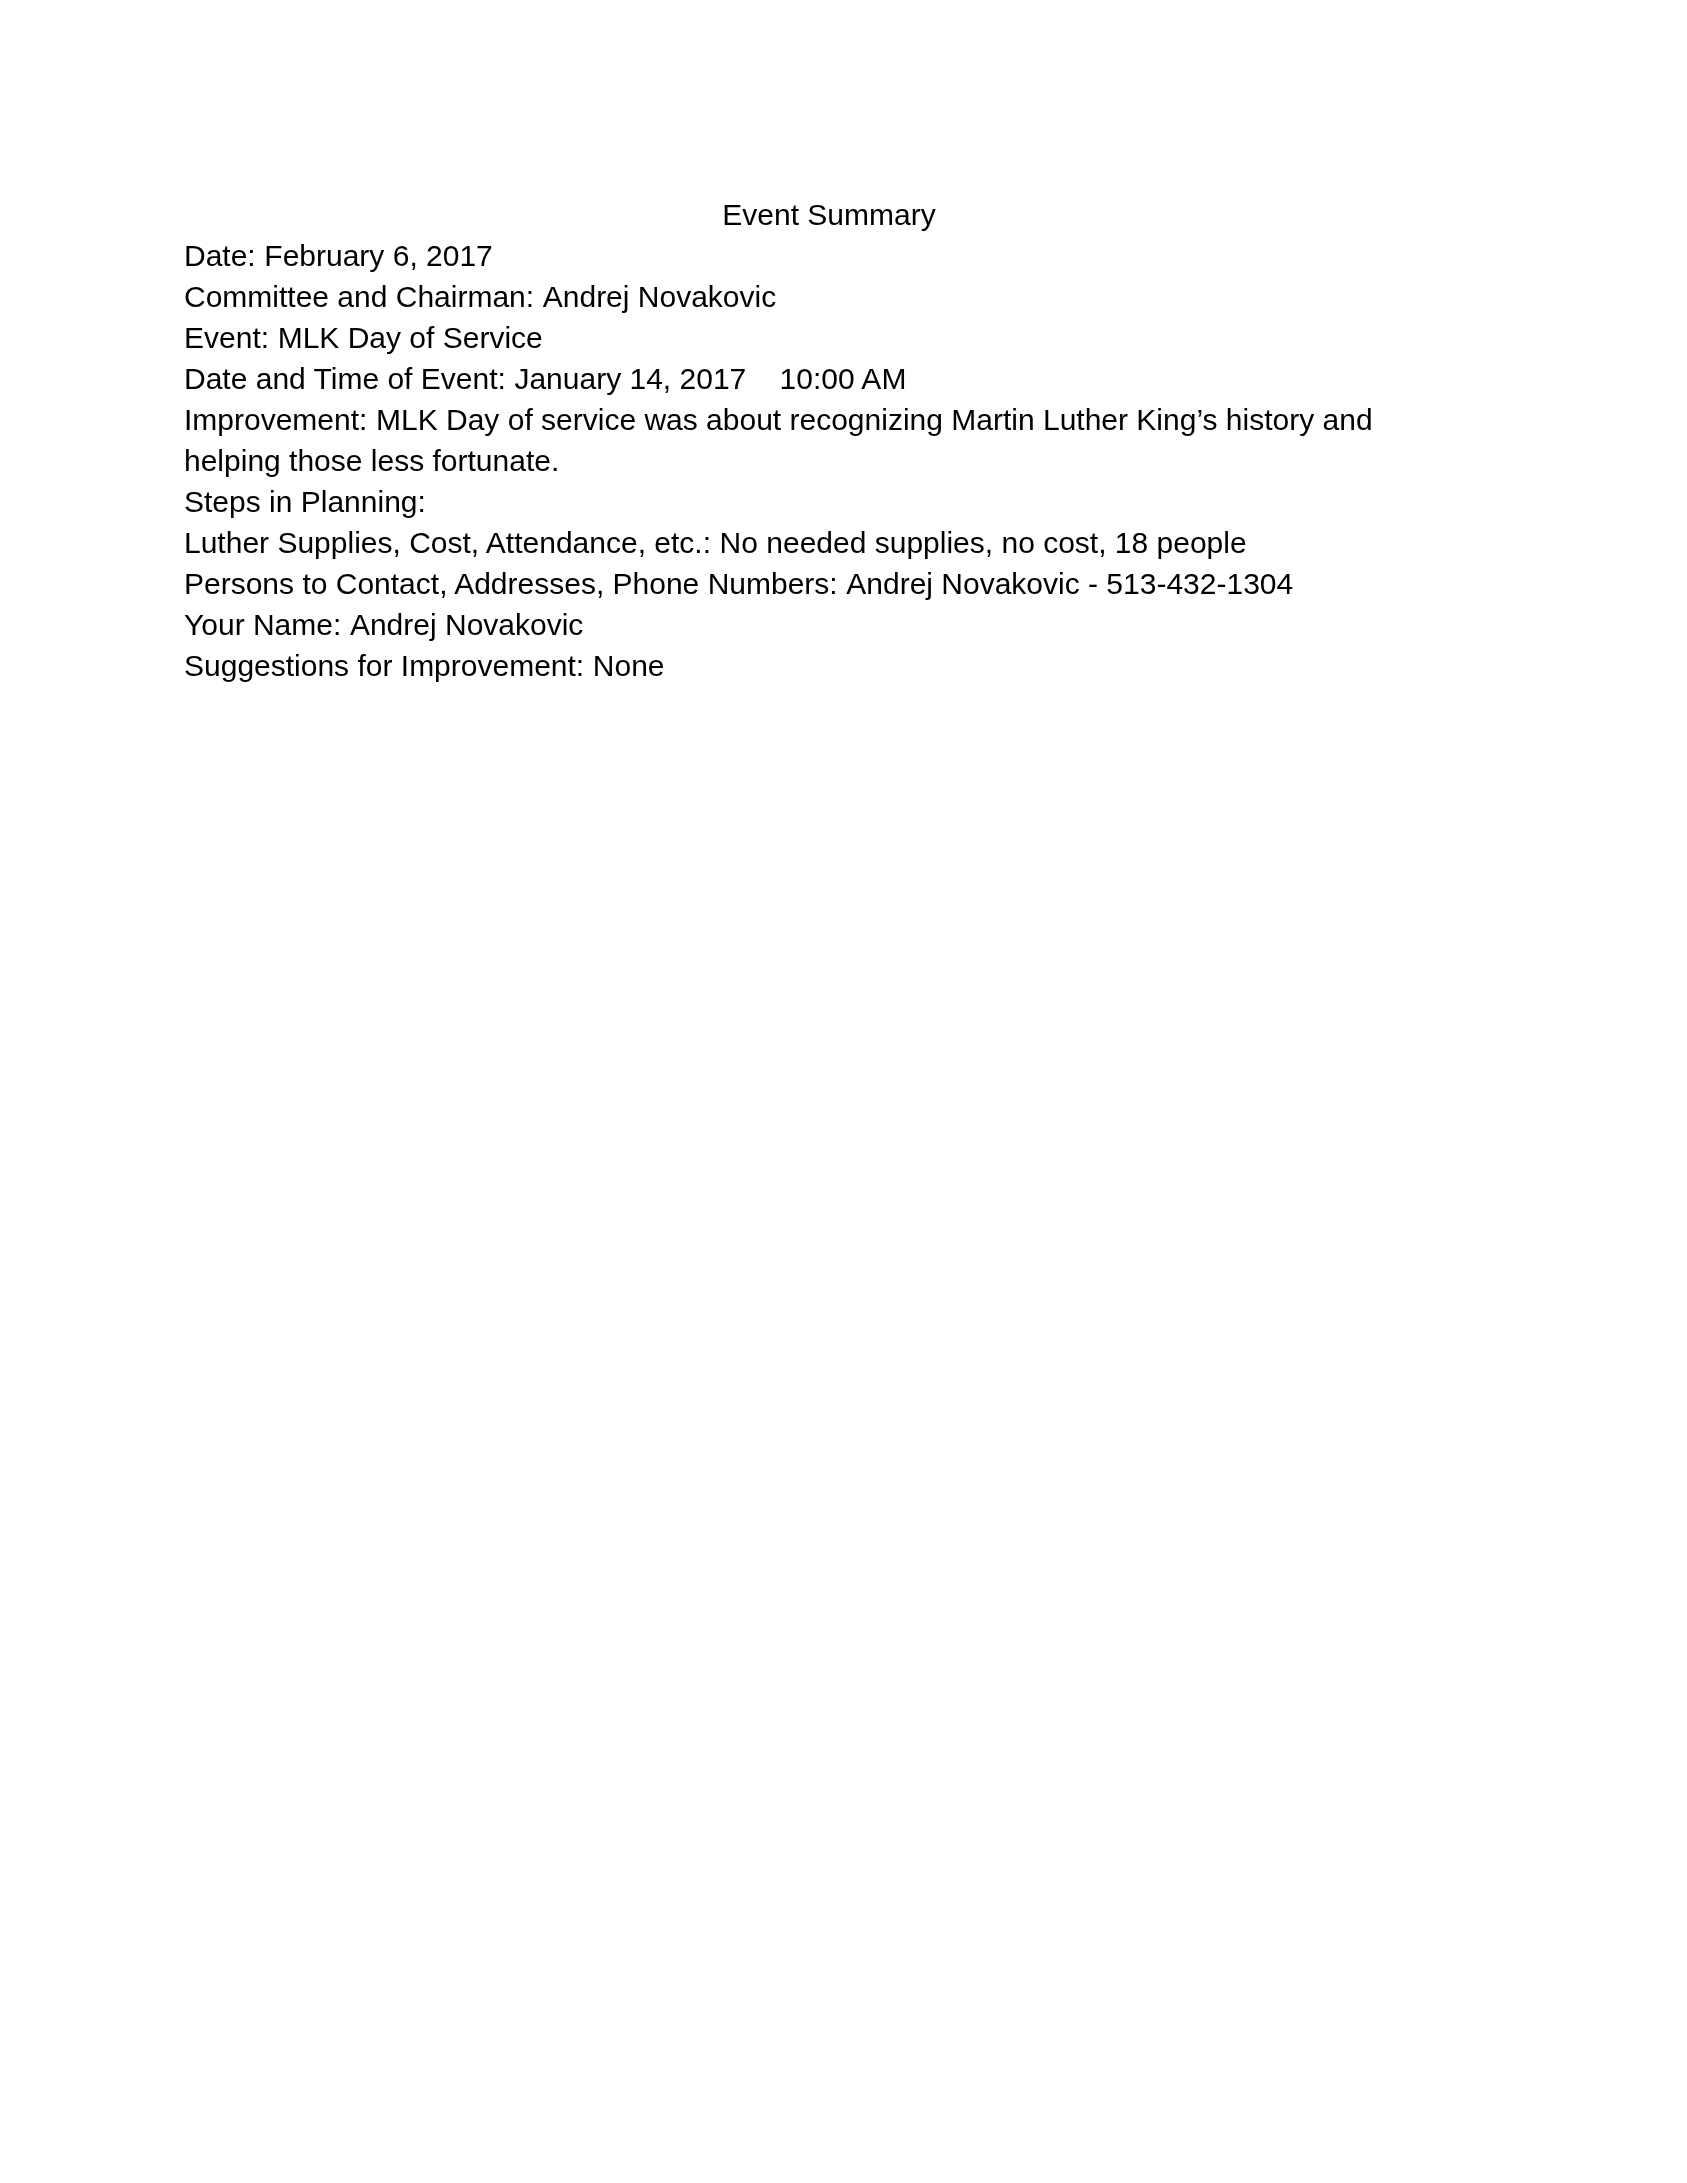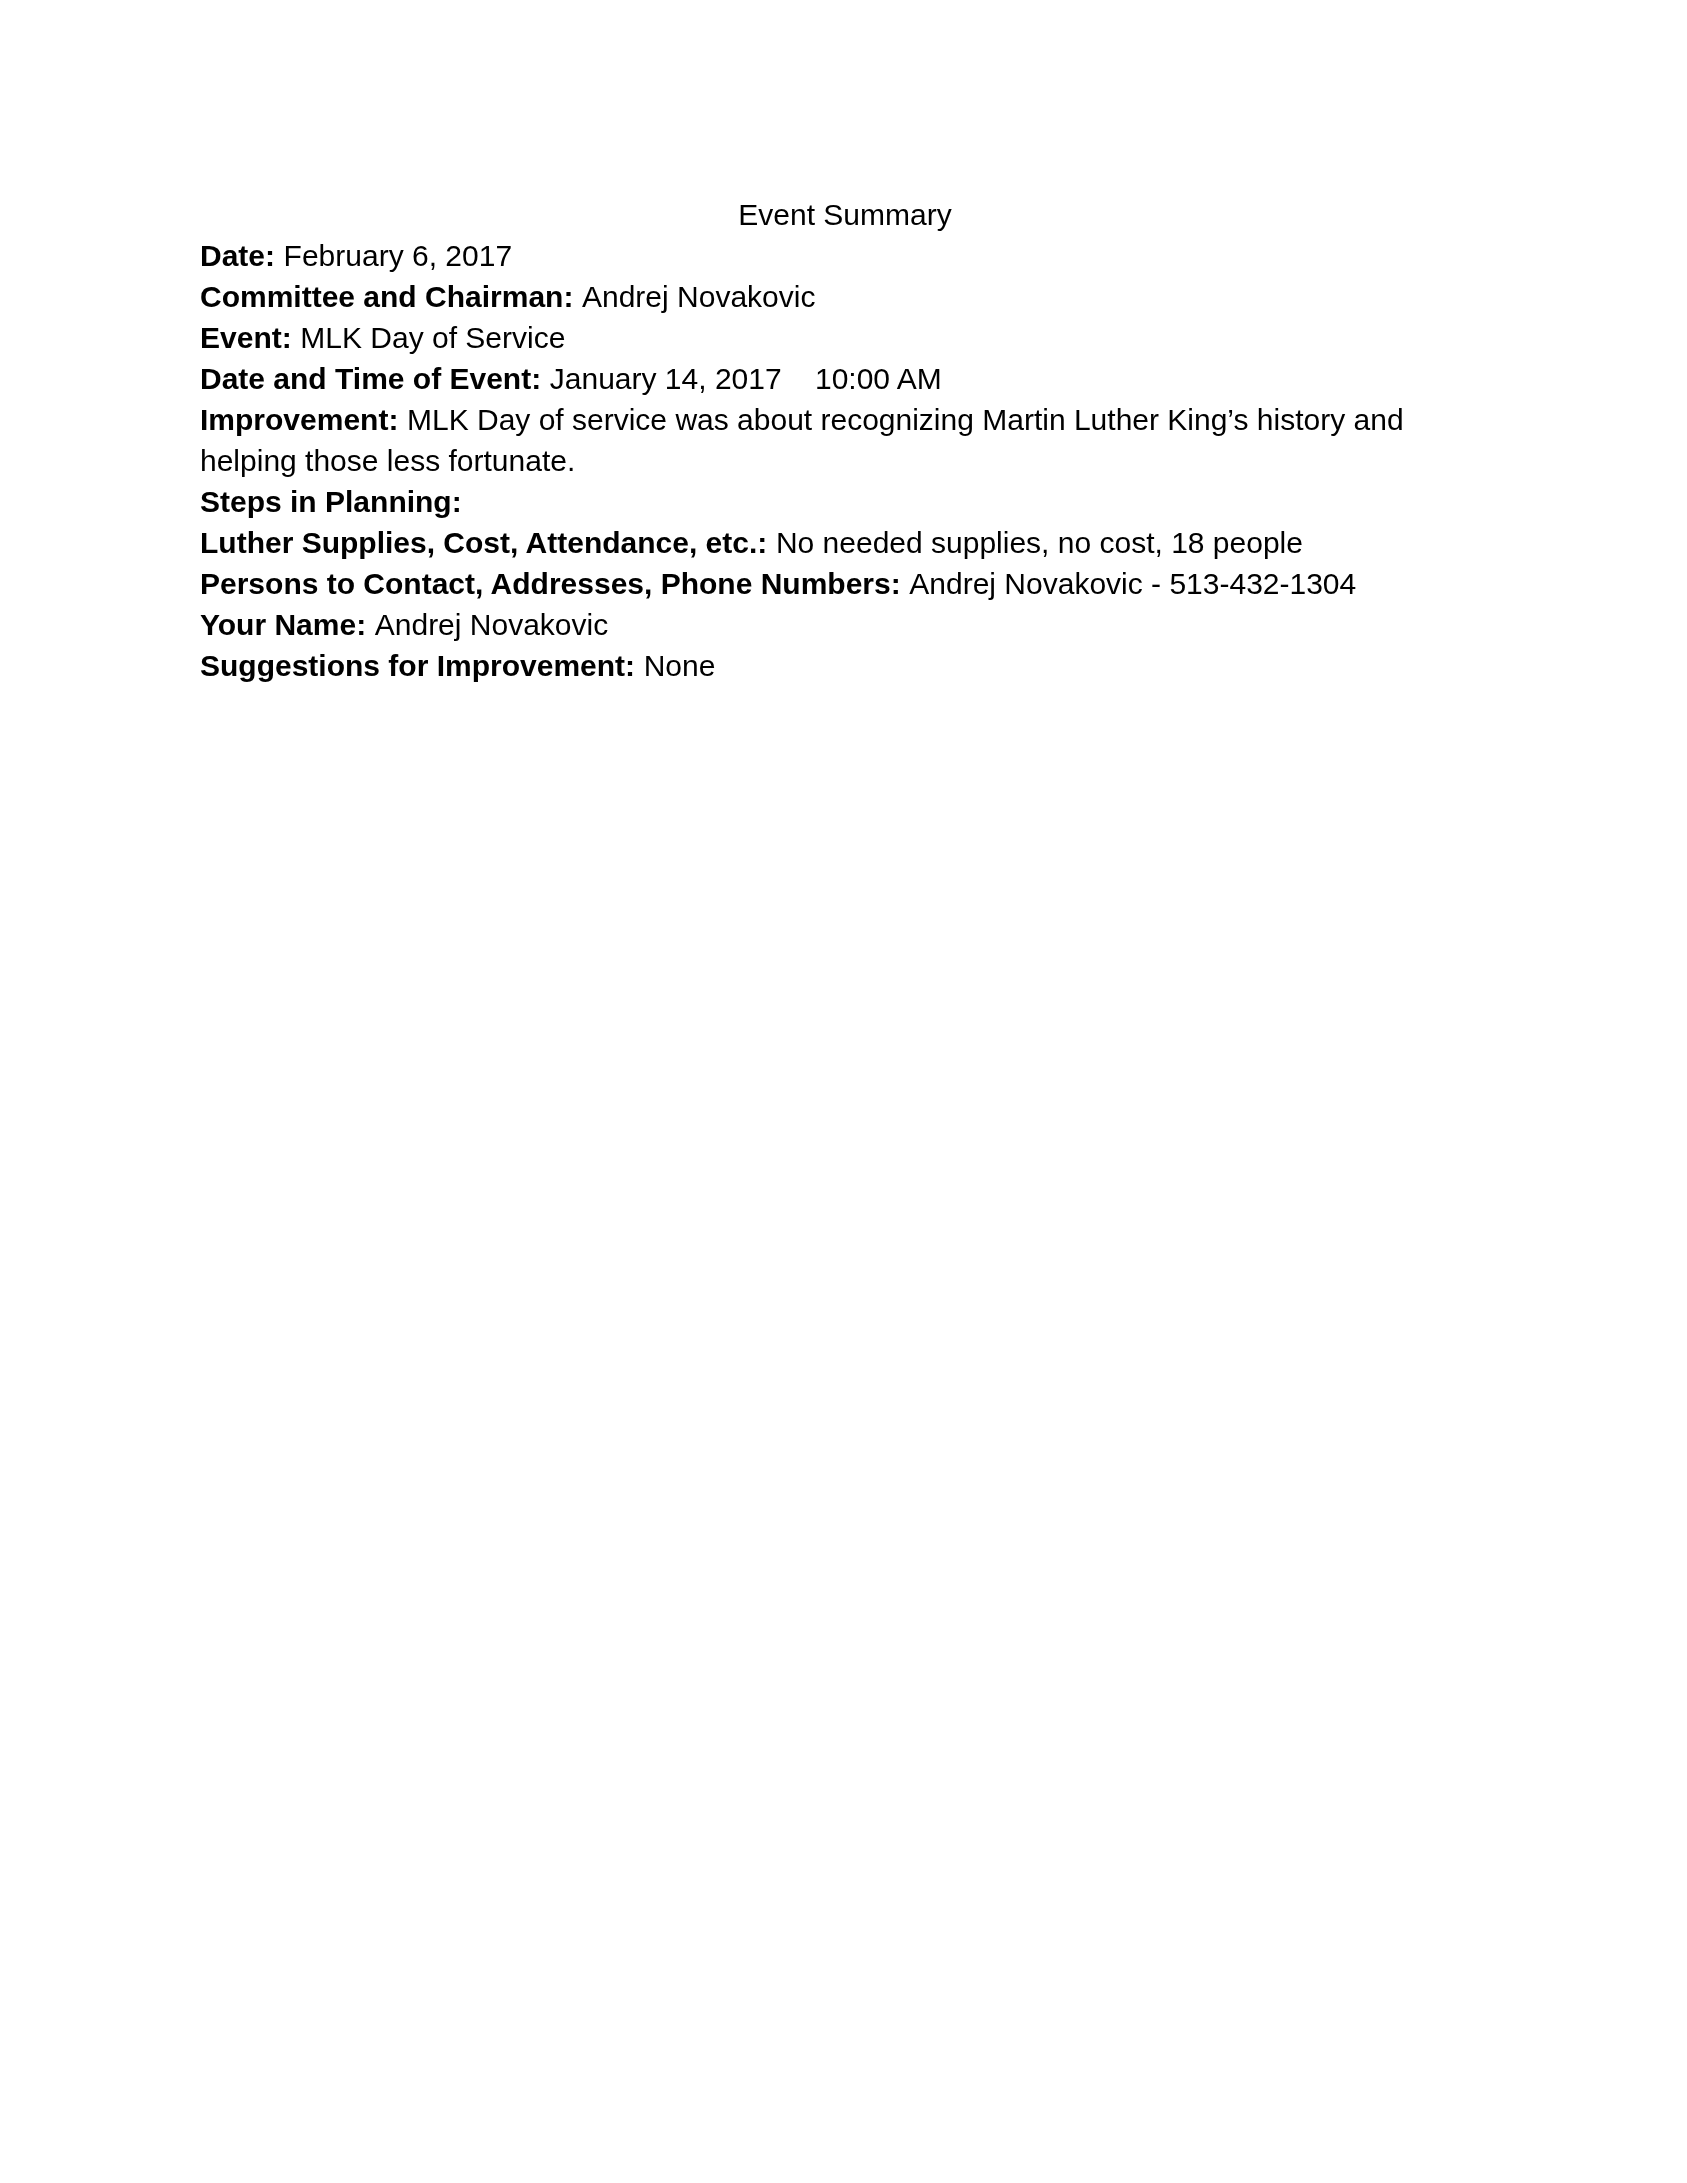--- a/index.html
+++ b/index.html
@@ -9,31 +9,31 @@
   body {
     width: 1687px;
     height: 2183px;
     background: #ffffff;
     position: relative;
     font-family: "Liberation Sans", sans-serif;
     color: #000000;
   }
   .content {
     position: absolute;
-    left: 200px;
+    left: 184px;
     top: 194px;
     width: 1290px;
     font-size: 30px;
     line-height: 41px;
   }
   .doc-title {
     text-align: center;
   }
   .field-row .label {
-    font-weight: bold;
+    font-weight: normal;
   }
   .field-row .value {
     white-space: pre-wrap;
     padding-left: 8.6px; 
   }
 </style>
 </head>
 <body>
 
 <div class="content">

